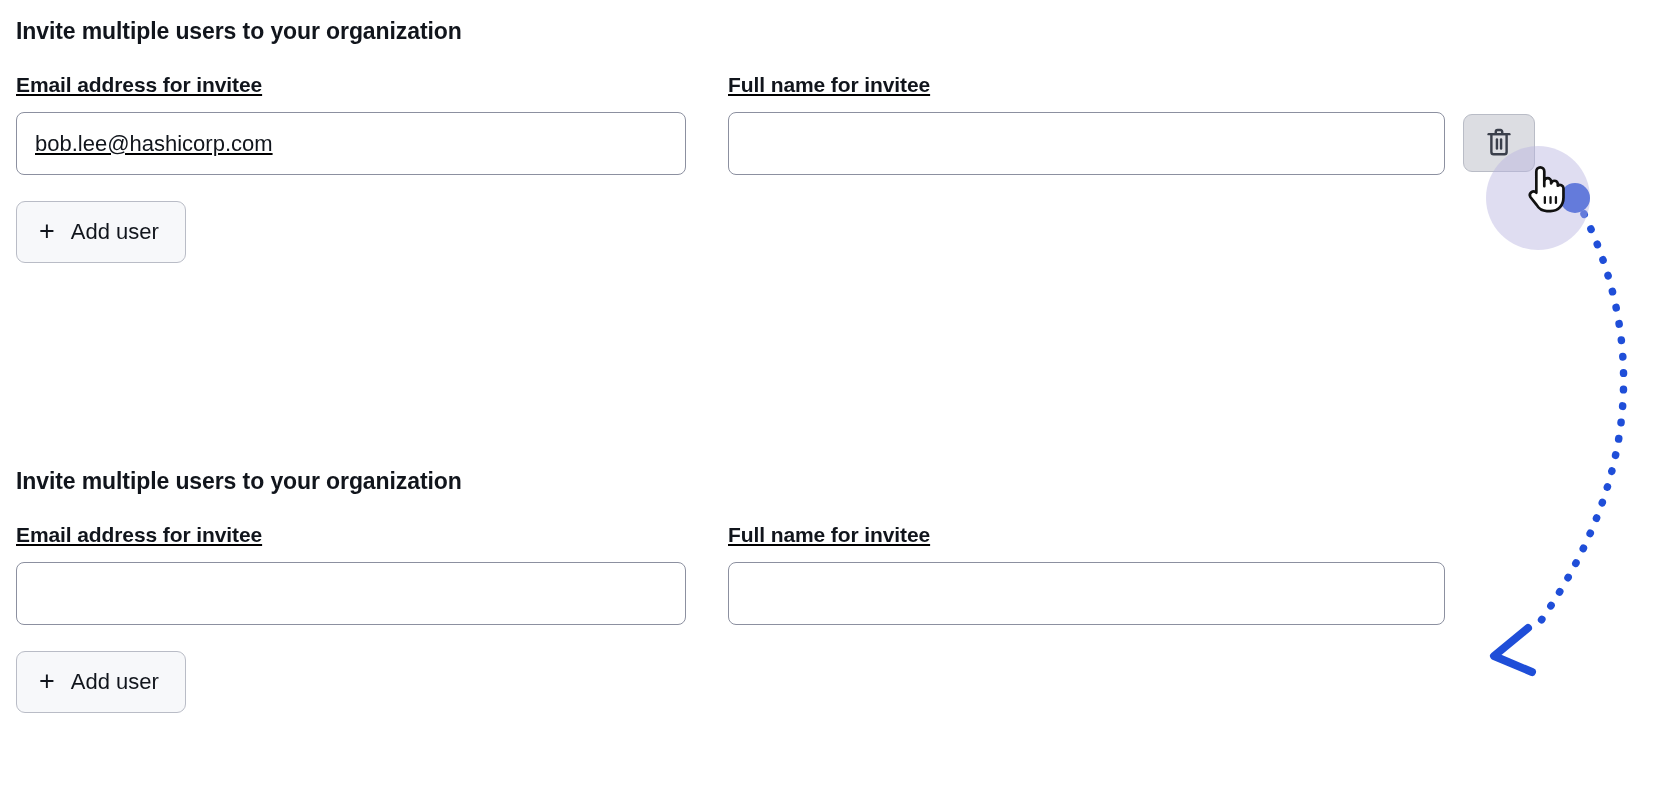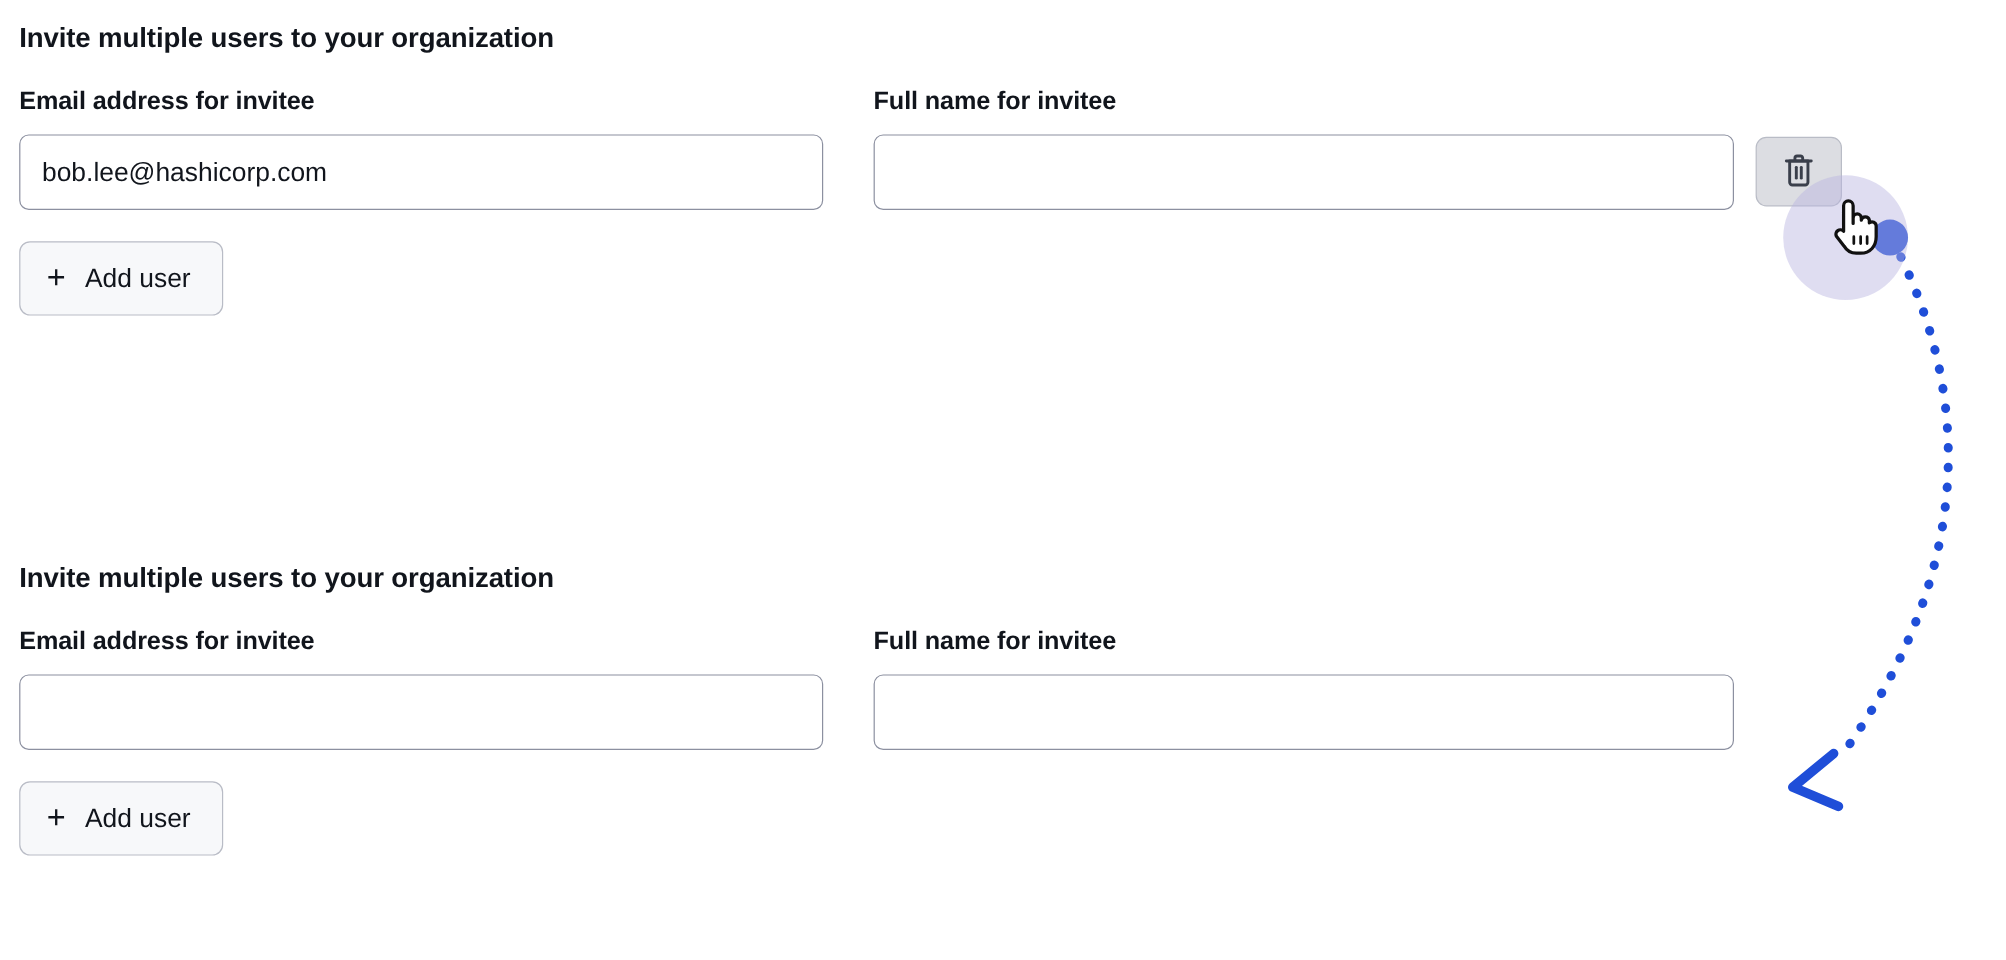--- a/index.html
+++ b/index.html
@@ -35,20 +35,21 @@
     letter-spacing: -0.1px;
     line-height: 30px;
     margin-bottom: 26px;
   }
 
   .field-row {
     position: relative;
     display: flex;
     align-items: flex-end;
     gap: 18px;
+    text-decoration: underline;
   }
 
   .field-col-email { width: 670px; }
   .field-col-name  { width: 717px; margin-left: 24px; }
 
   .field-label {
     display: block;
     font-size: 21px;
     font-weight: bold;
     color: #11151c;

